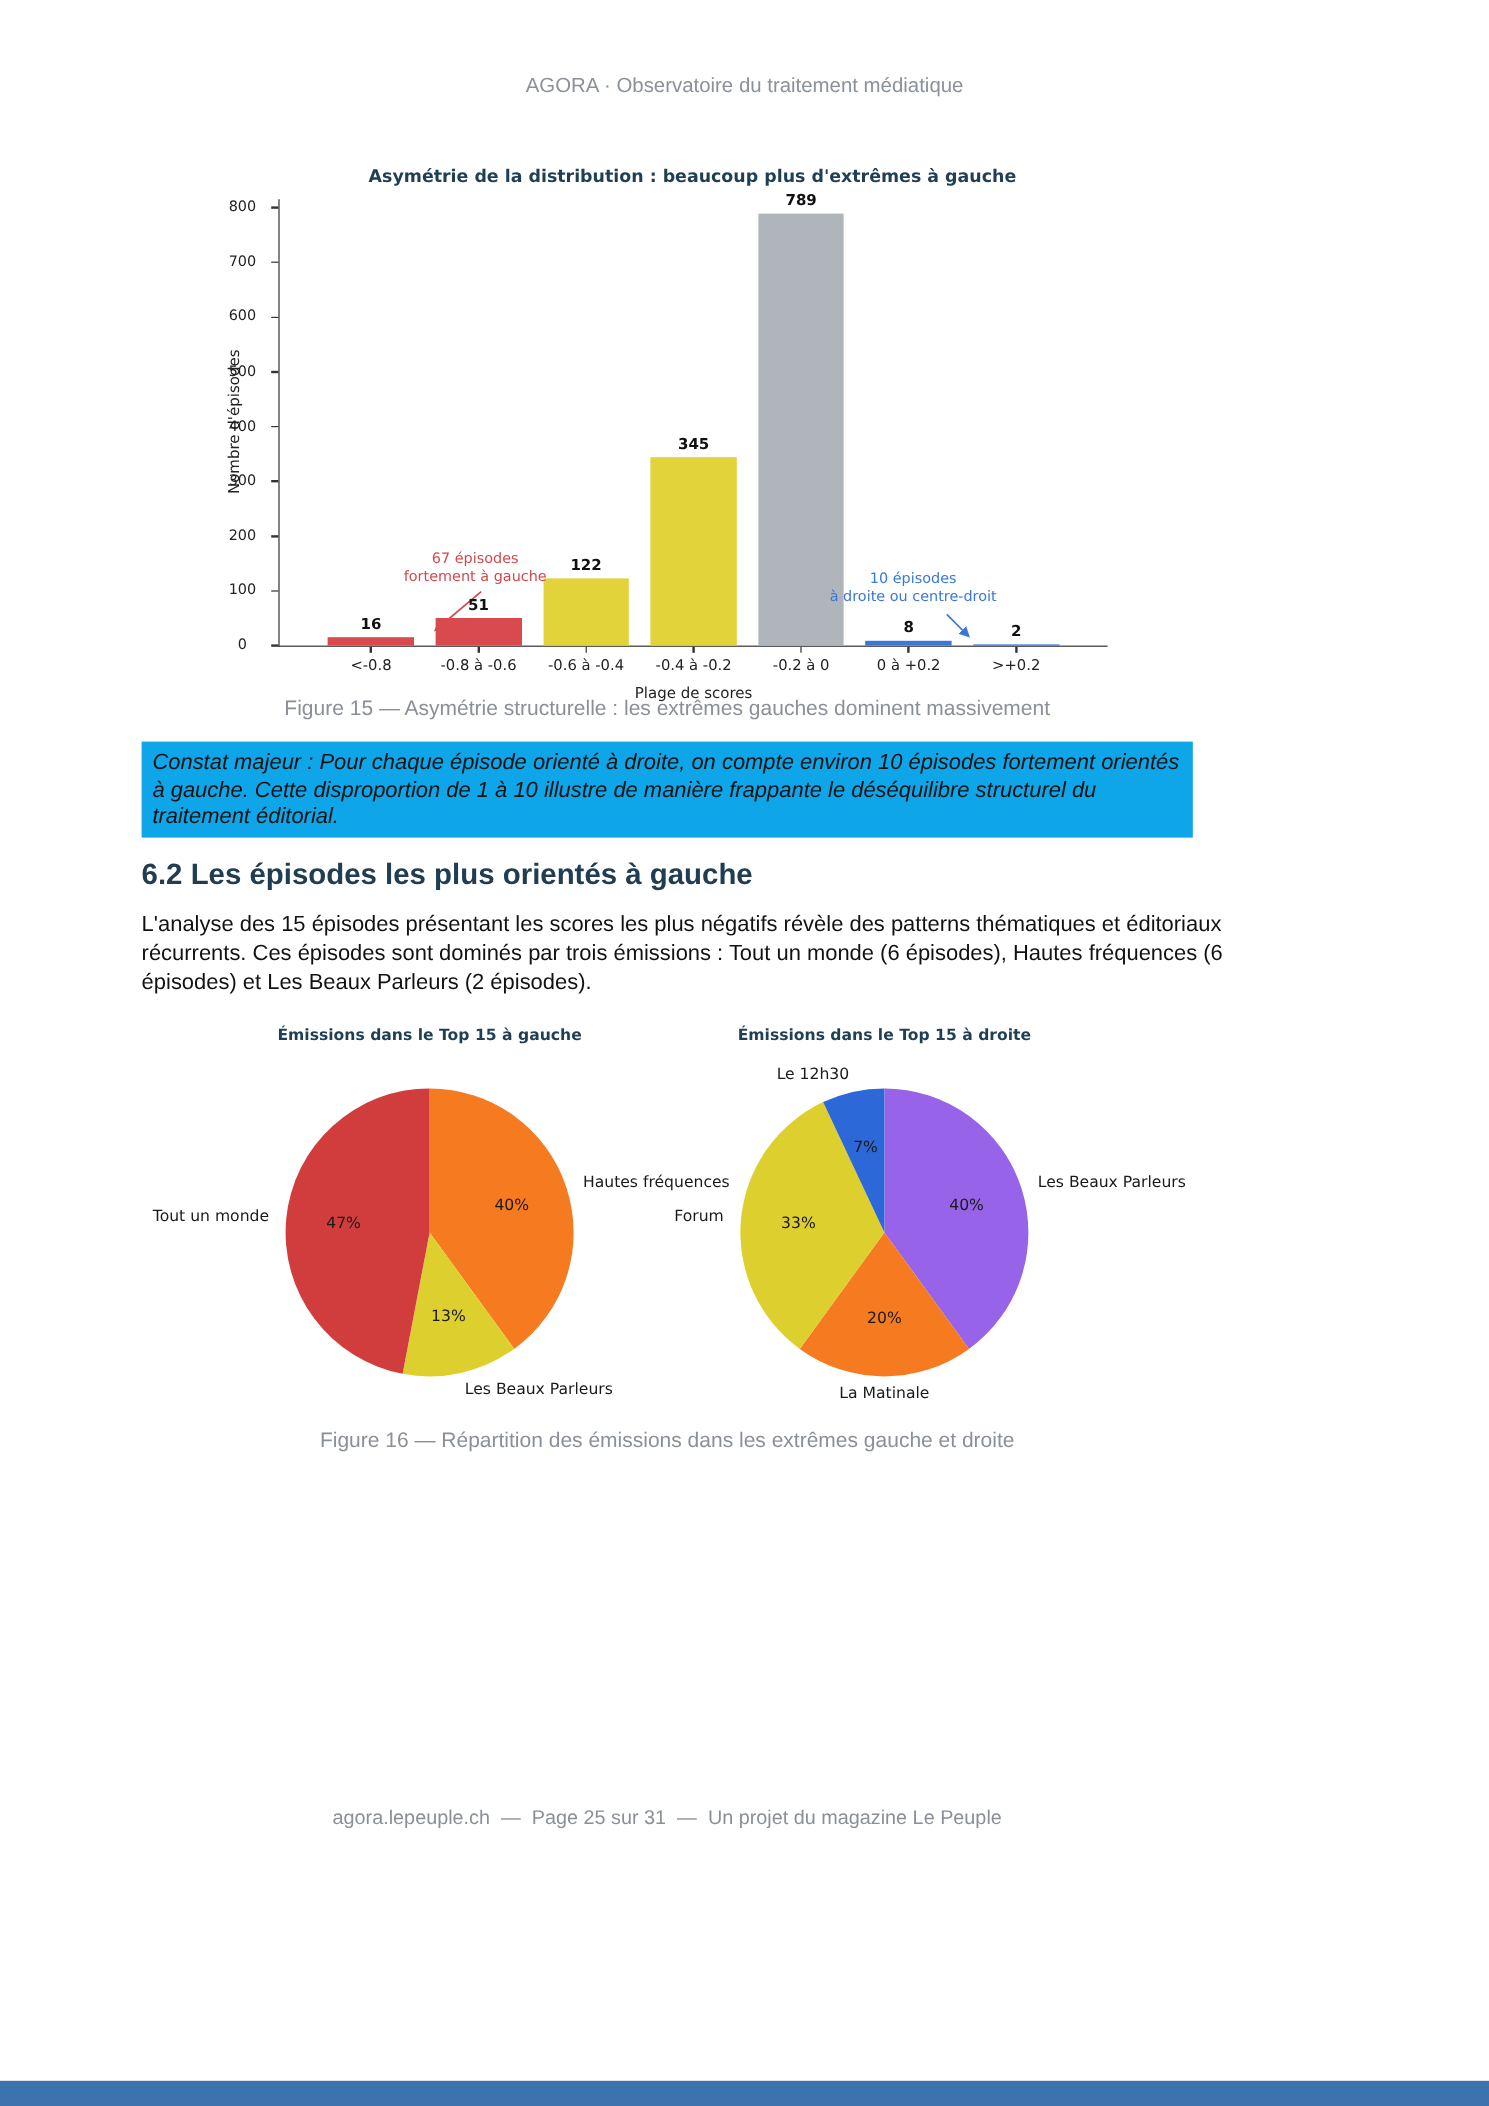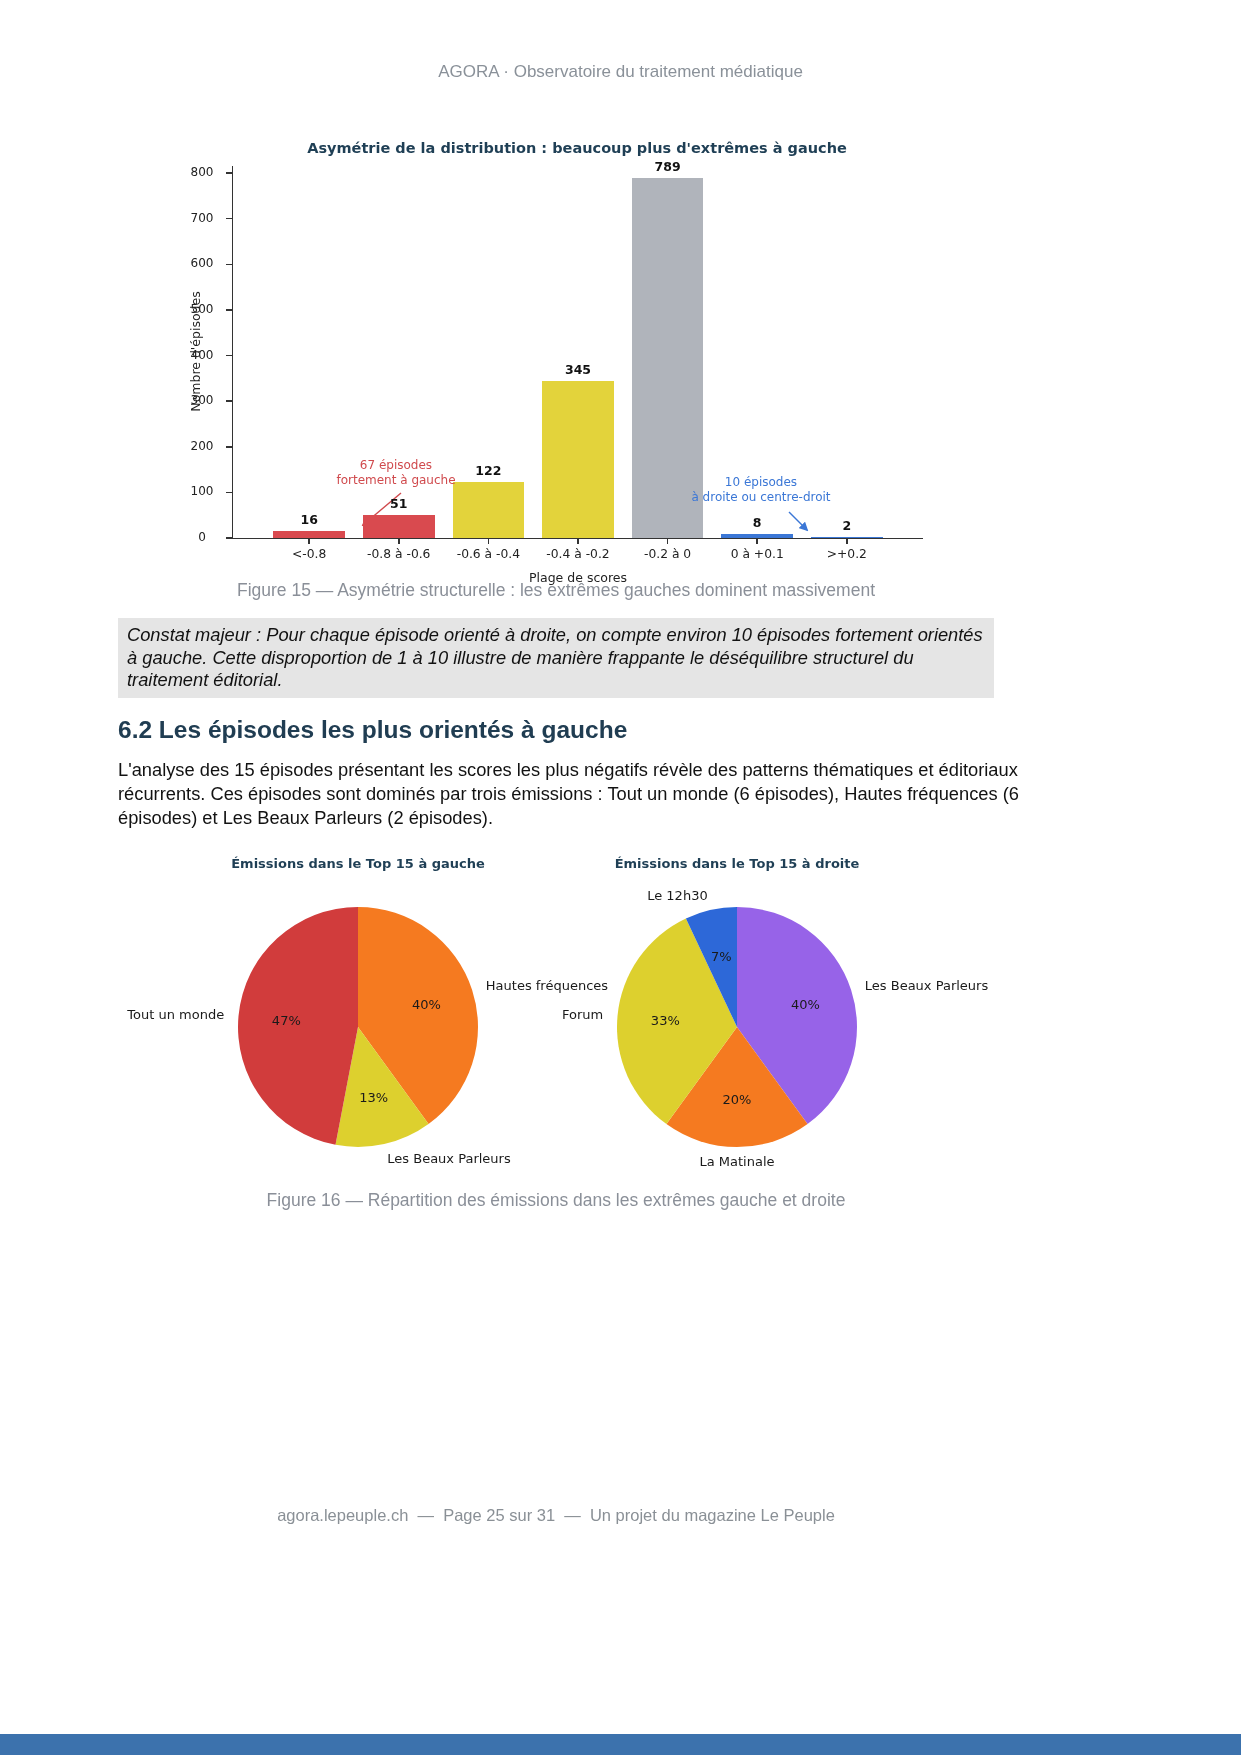--- a/index.html
+++ b/index.html
@@ -14,21 +14,21 @@
   .ytick-label{width:42px;text-align:center;font-family:"DejaVu Sans",sans-serif;font-size:12px;color:#222;}
   .ytick-mark{width:6px;height:1.5px;background:#333;}
   .xtick-mark{width:1.5px;height:5px;background:#333;}
   .xtick-label{width:110px;text-align:center;font-family:"DejaVu Sans",sans-serif;font-size:12.3px;color:#222;}
   .bar-value{width:100px;text-align:center;font-family:"DejaVu Sans",sans-serif;font-weight:bold;font-size:12.5px;color:#111;}
   .xlabel{top:404px;left:0;width:690px;text-align:center;font-family:"DejaVu Sans",sans-serif;font-size:12.5px;color:#222;}
   .ylabel{left:-108px;top:178px;width:140px;text-align:center;transform:rotate(-90deg);
           font-family:"DejaVu Sans",sans-serif;font-size:12.5px;color:#222;}
   .annot{text-align:center;font-family:"DejaVu Sans",sans-serif;font-size:12px;line-height:15px;}
   .fig-caption{left:0;width:1112px;text-align:center;color:#8a8f98;font-size:17.5px;white-space:pre-wrap;}
-  .callout{top:618px;left:118px;width:858px;padding:6px 9px;background:#e5e5e5;
+  .callout{top:618px;left:118px;width:858px;padding:6px 9px;background:#0ea5e9;
            font-style:italic;font-size:18.3px;line-height:22.5px;color:#121212;}
   .section-heading{top:716px;left:118px;width:900px;font-weight:bold;font-size:24.5px;color:#203d52;}
   .body-paragraph{top:758px;left:118px;width:905px;font-size:18.3px;line-height:24.2px;color:#121212;}
   .pie-title{width:520px;text-align:center;font-family:"DejaVu Sans",sans-serif;font-weight:bold;
              font-size:13px;color:#1f3f55;top:856px;}
   .pie-svg{top:874px;width:520px;height:316px;overflow:visible;}
   .footer-text{top:1506px;left:0;width:1112px;text-align:center;color:#8a9096;font-size:16.5px;white-space:pre-wrap;}
   .footer-band{left:0;bottom:0;width:1241px;height:21px;background:#3c72ad;}
 </style>
 </head>
@@ -89,21 +89,21 @@
         <div class="abs bar-value" style="left: 295px; top: 195.645px;">345</div>
         <div class="abs xtick-mark" style="left: 344.25px; top: 373px;"></div>
         <div class="abs xtick-label" style="left: 290px; top: 381px;">-0.4 à -0.2</div>
         <div class="abs " style="left: 398.766px; top: 12.1371px; width: 71.6883px; height: 359.863px; background: rgb(176, 180, 187);"></div>
         <div class="abs bar-value" style="left: 384.61px; top: -6.8629px;">789</div>
         <div class="abs xtick-mark" style="left: 433.86px; top: 373px;"></div>
         <div class="abs xtick-label" style="left: 379.61px; top: 381px;">-0.2 à 0</div>
         <div class="abs " style="left: 488.377px; top: 368.351px; width: 71.6883px; height: 3.6488px; background: rgb(59, 119, 214);"></div>
         <div class="abs bar-value" style="left: 474.221px; top: 349.351px;">8</div>
         <div class="abs xtick-mark" style="left: 523.471px; top: 373px;"></div>
-        <div class="abs xtick-label" style="left: 469.221px; top: 381px;">0 à +0.1</div>
+        <div class="abs xtick-label" style="left: 469.221px; top: 381px;">0 à +0.2</div>
         <div class="abs " style="left: 577.987px; top: 371px; width: 71.6883px; height: 1px; background: rgb(59, 119, 214);"></div>
         <div class="abs bar-value" style="left: 563.831px; top: 352px;">2</div>
         <div class="abs xtick-mark" style="left: 613.081px; top: 373px;"></div>
         <div class="abs xtick-label" style="left: 558.831px; top: 381px;">&gt;+0.2</div>
         <div class="abs annot" style="left: 83px; top: 292px; width: 160px; color: rgb(208, 74, 77);">
           <div>67 épisodes</div>
           <div>fortement à gauche</div>
         </div>
         <div class="abs annot" style="left: 438px; top: 309px; width: 180px; color: rgb(59, 119, 214);">
           <div>10 épisodes</div>

